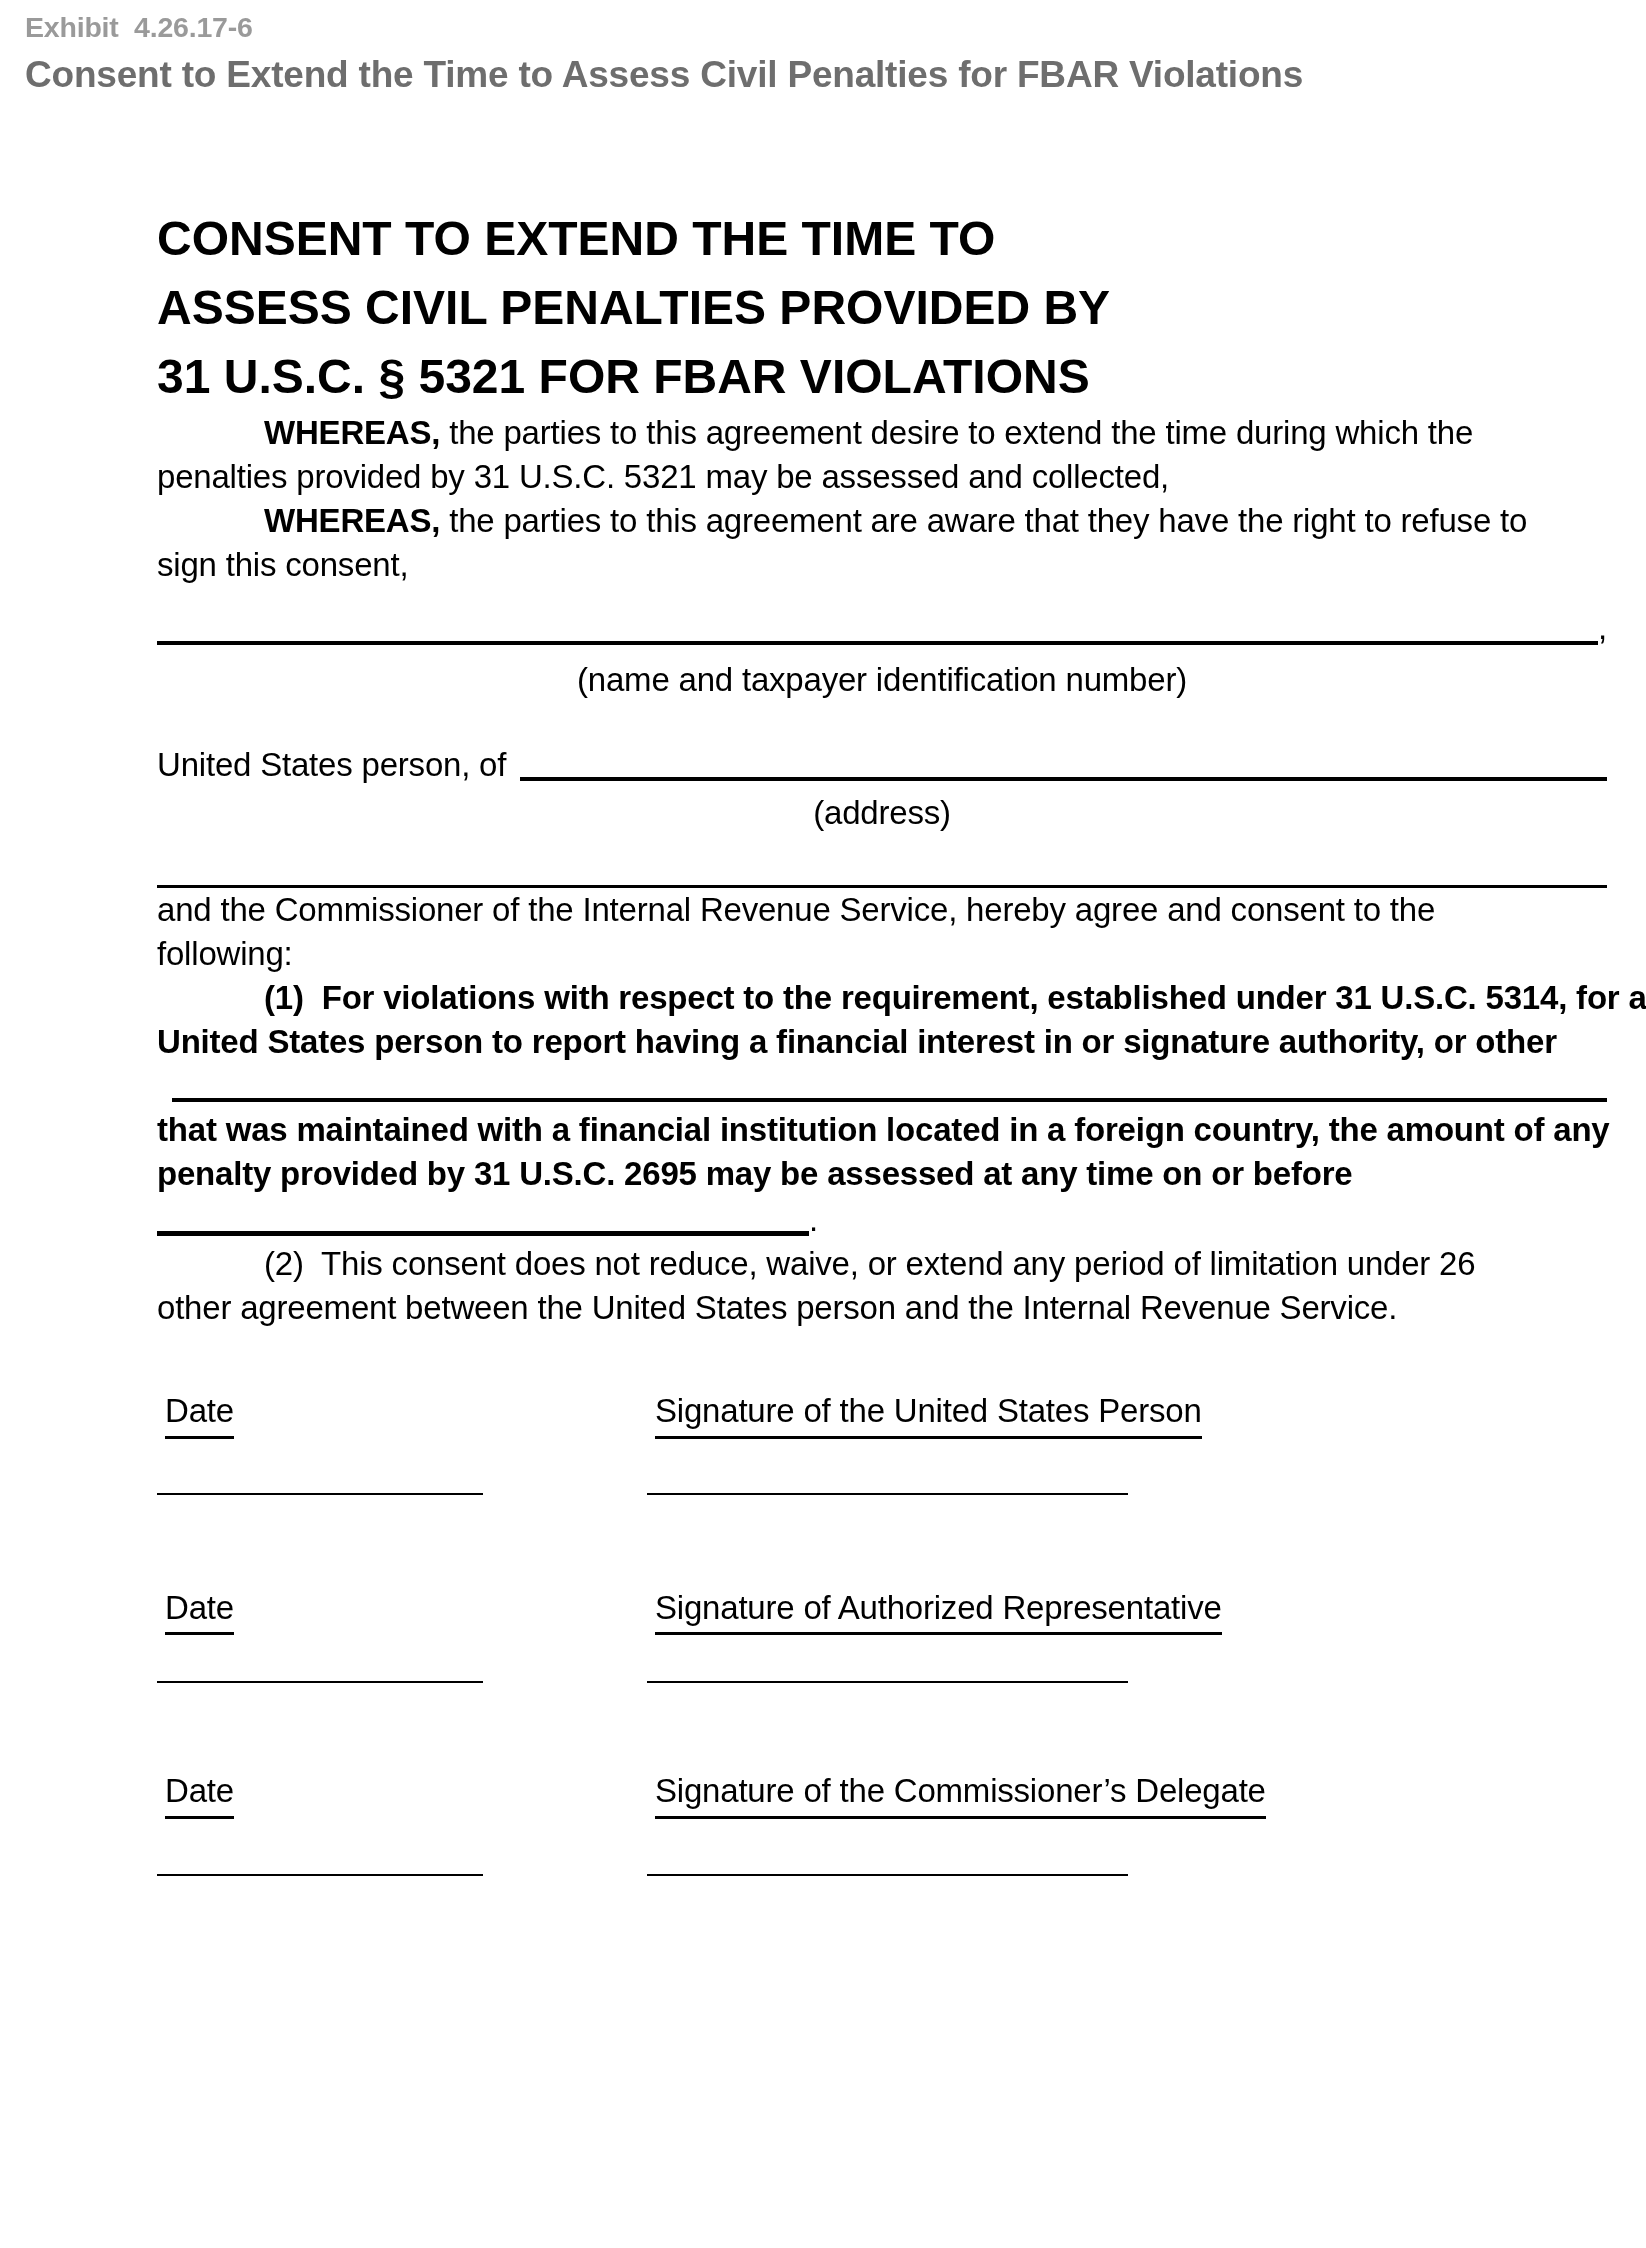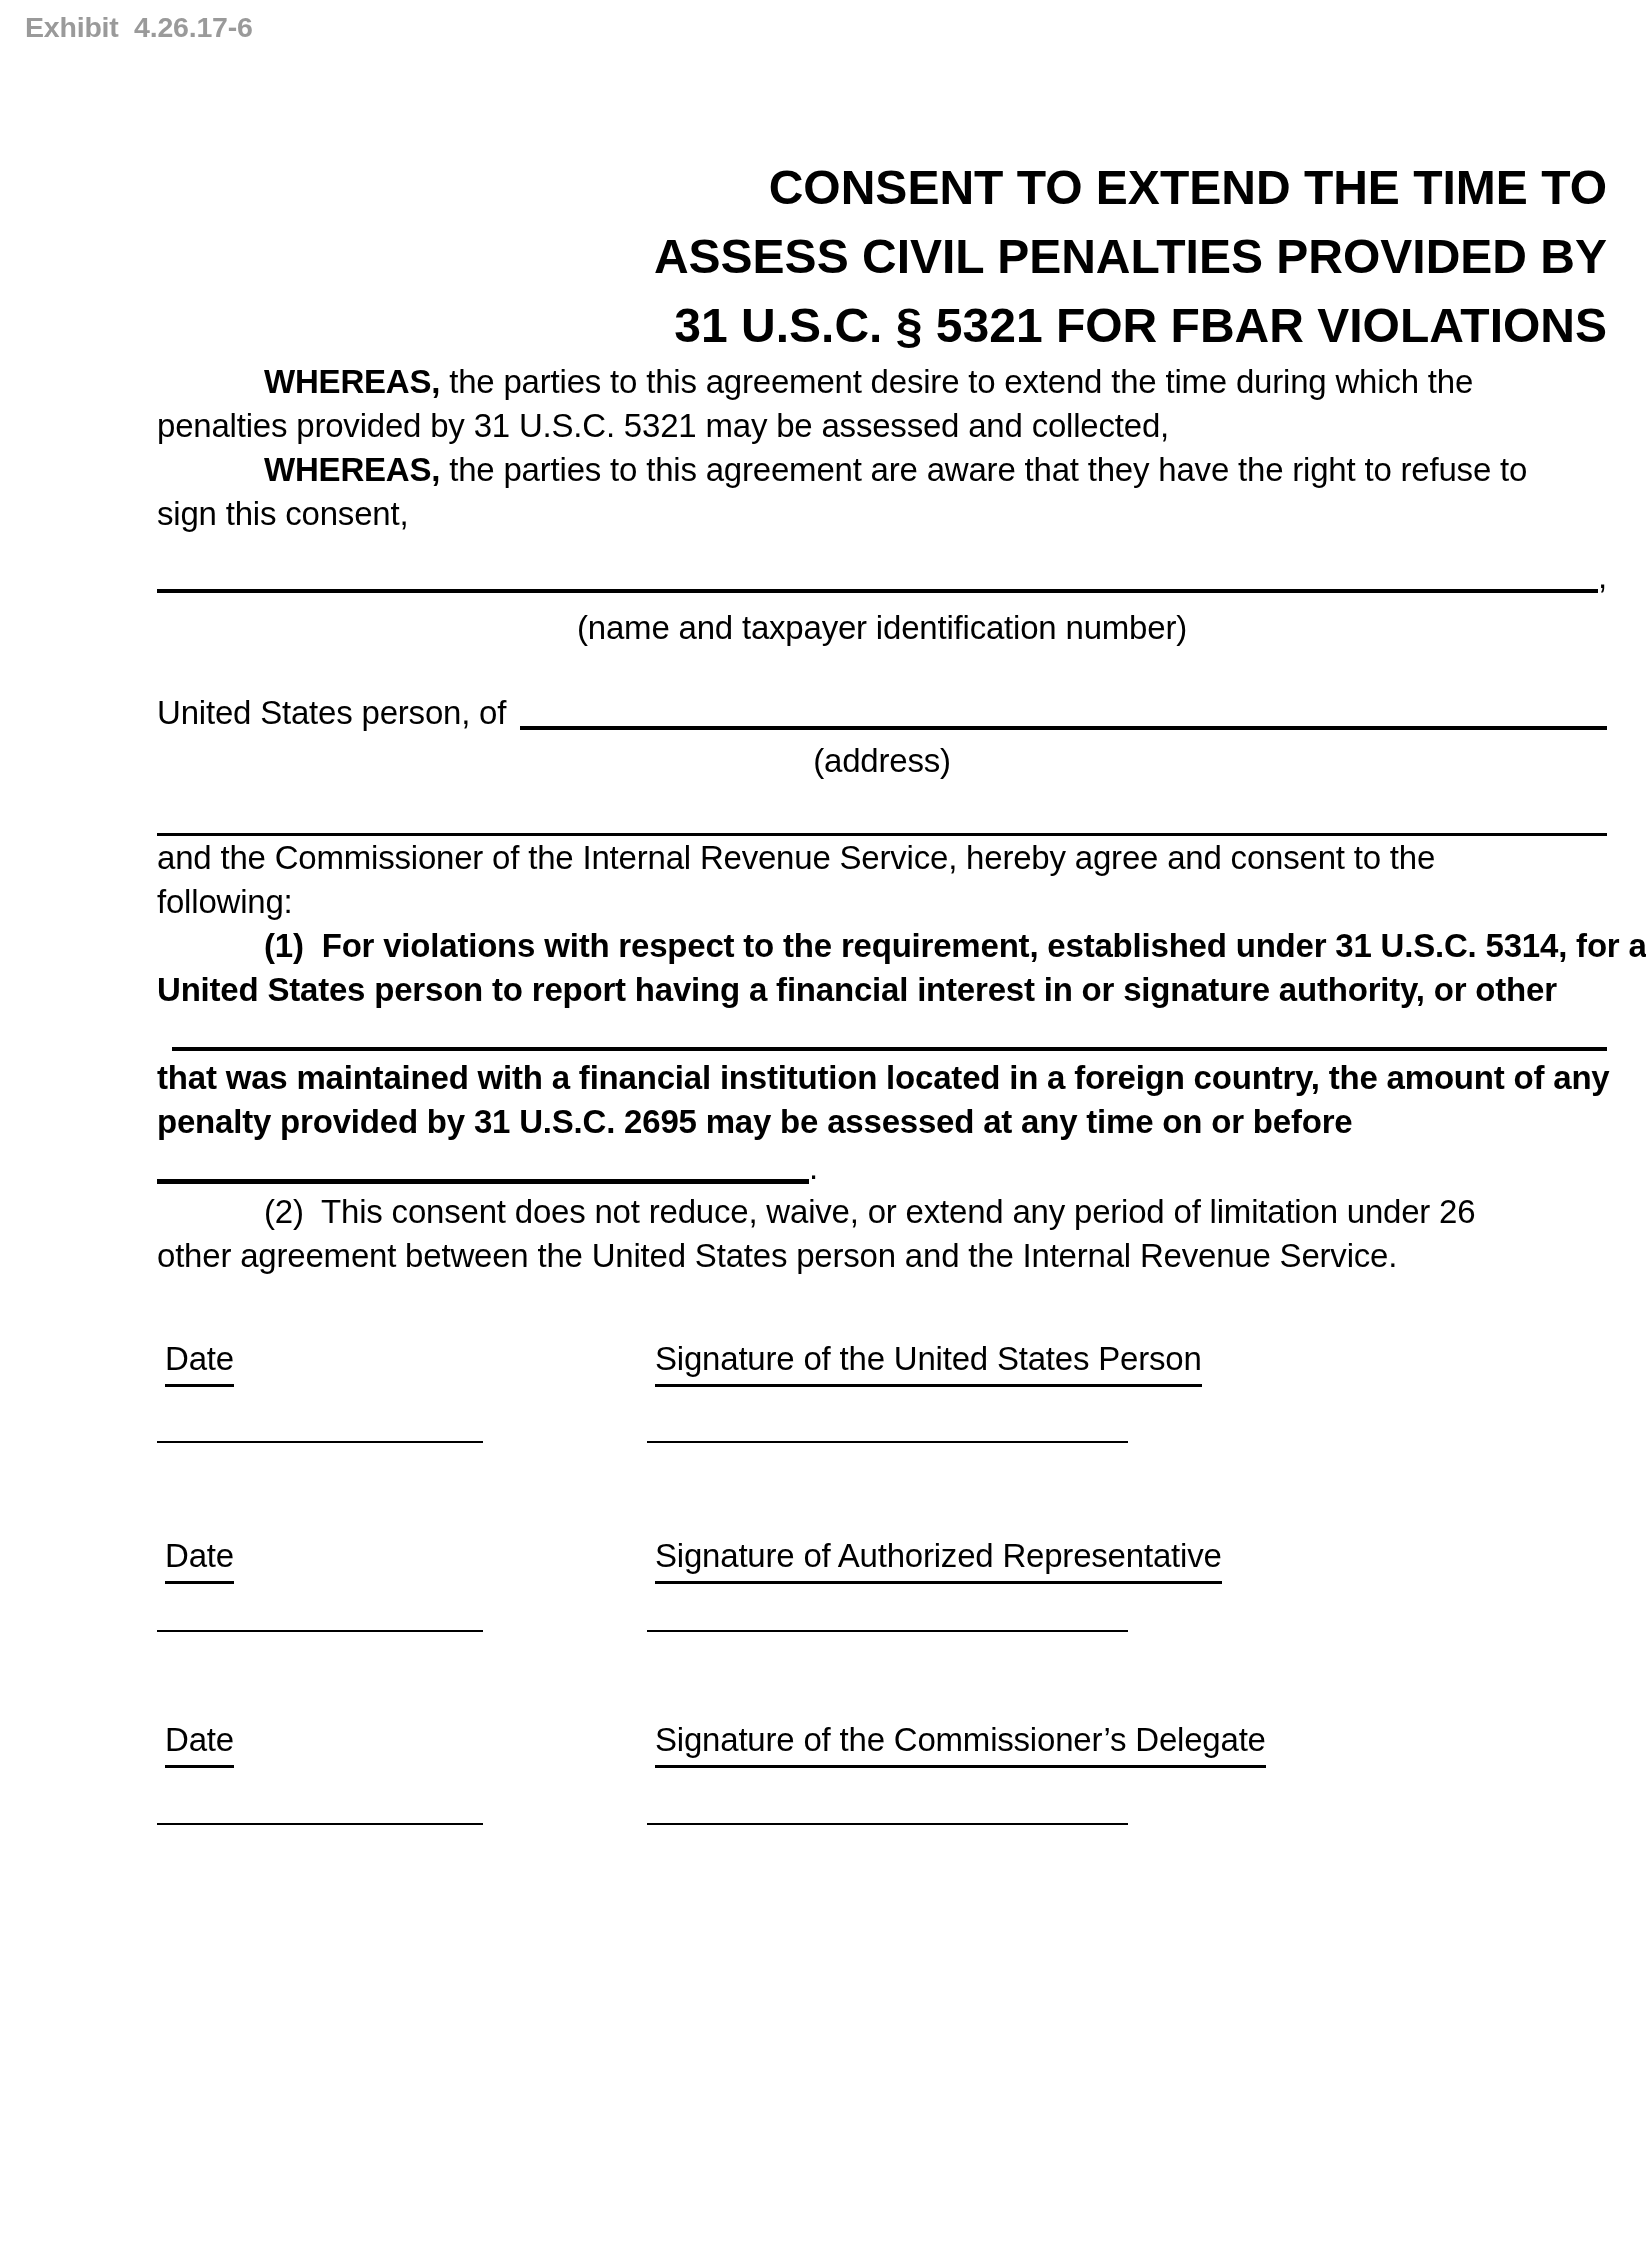--- a/index.html
+++ b/index.html
@@ -27,21 +27,21 @@
     font-weight: bold;
     font-size: 37px;
     line-height: 44px;
     color: #6e6e6e;
     margin-top: 7.6px;
   }
   
   .content { margin: 0 39px 0 157px; width: 1450px; }
   .doc-title {
     margin-top: 107px;
-    text-align: right;
+    text-align: left;
     font-weight: bold;
     font-size: 48px;
     line-height: 69px;
     letter-spacing: 0;
   }
   .doc-title div { white-space: nowrap; }
   p.body-par { margin: 0; }
   .line { white-space: nowrap; }
   .indent { padding-left: 107px; }
   .lead { font-weight: bold; }
@@ -108,20 +108,21 @@
   .title-rule { width: 481px; height: 0; border-top: 2.9px solid #000; }
   .title-label { margin-left: 490px; margin-top: 1.9px; line-height: 38px; }
 </style>
 </head>
 <body>
 
 <div class="page">
 
   <div class="hdr">
     <div class="hdr-exhibit">Exhibit &nbsp;4.26.17-6</div>
+    <div class="hdr-subtitle">Consent to Extend the Time to Assess Civil Penalties for FBAR Violations</div>
   </div>
 
   <div class="content">
 
     <div class="doc-title">
       <div>CONSENT TO EXTEND THE TIME TO</div>
       <div>ASSESS CIVIL PENALTIES PROVIDED BY</div>
       <div>31 U.S.C. § 5321 FOR FBAR VIOLATIONS</div>
     </div>
 

